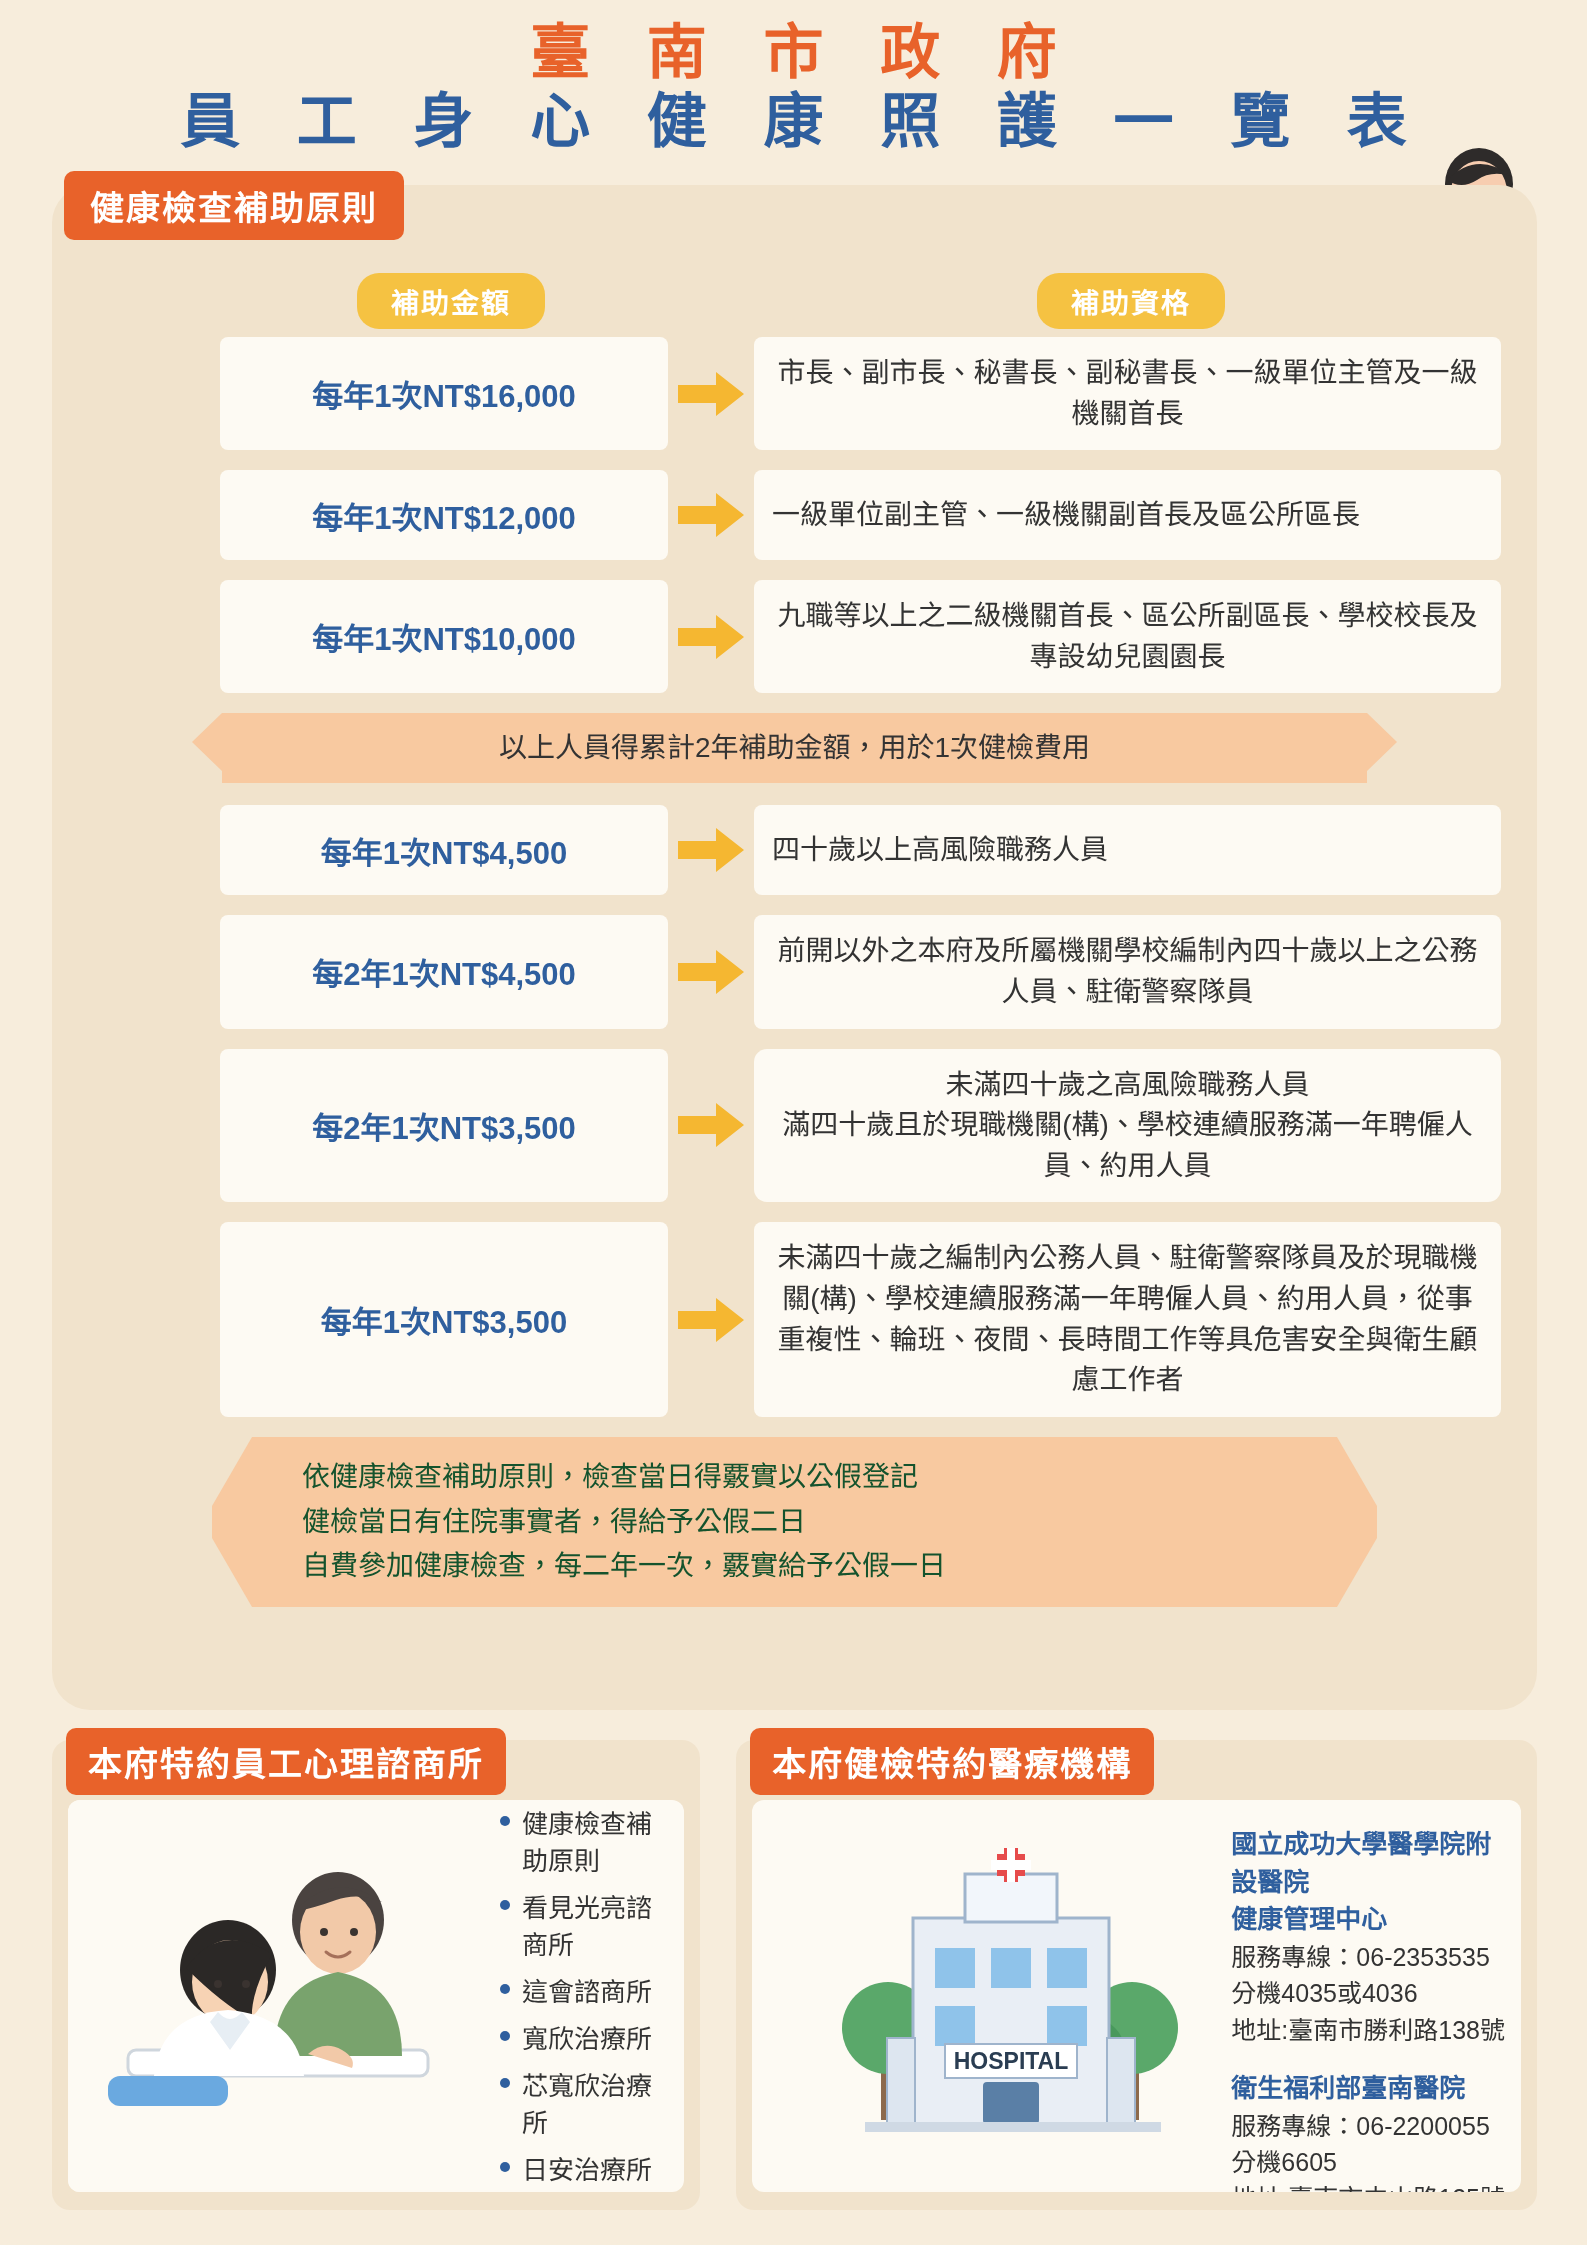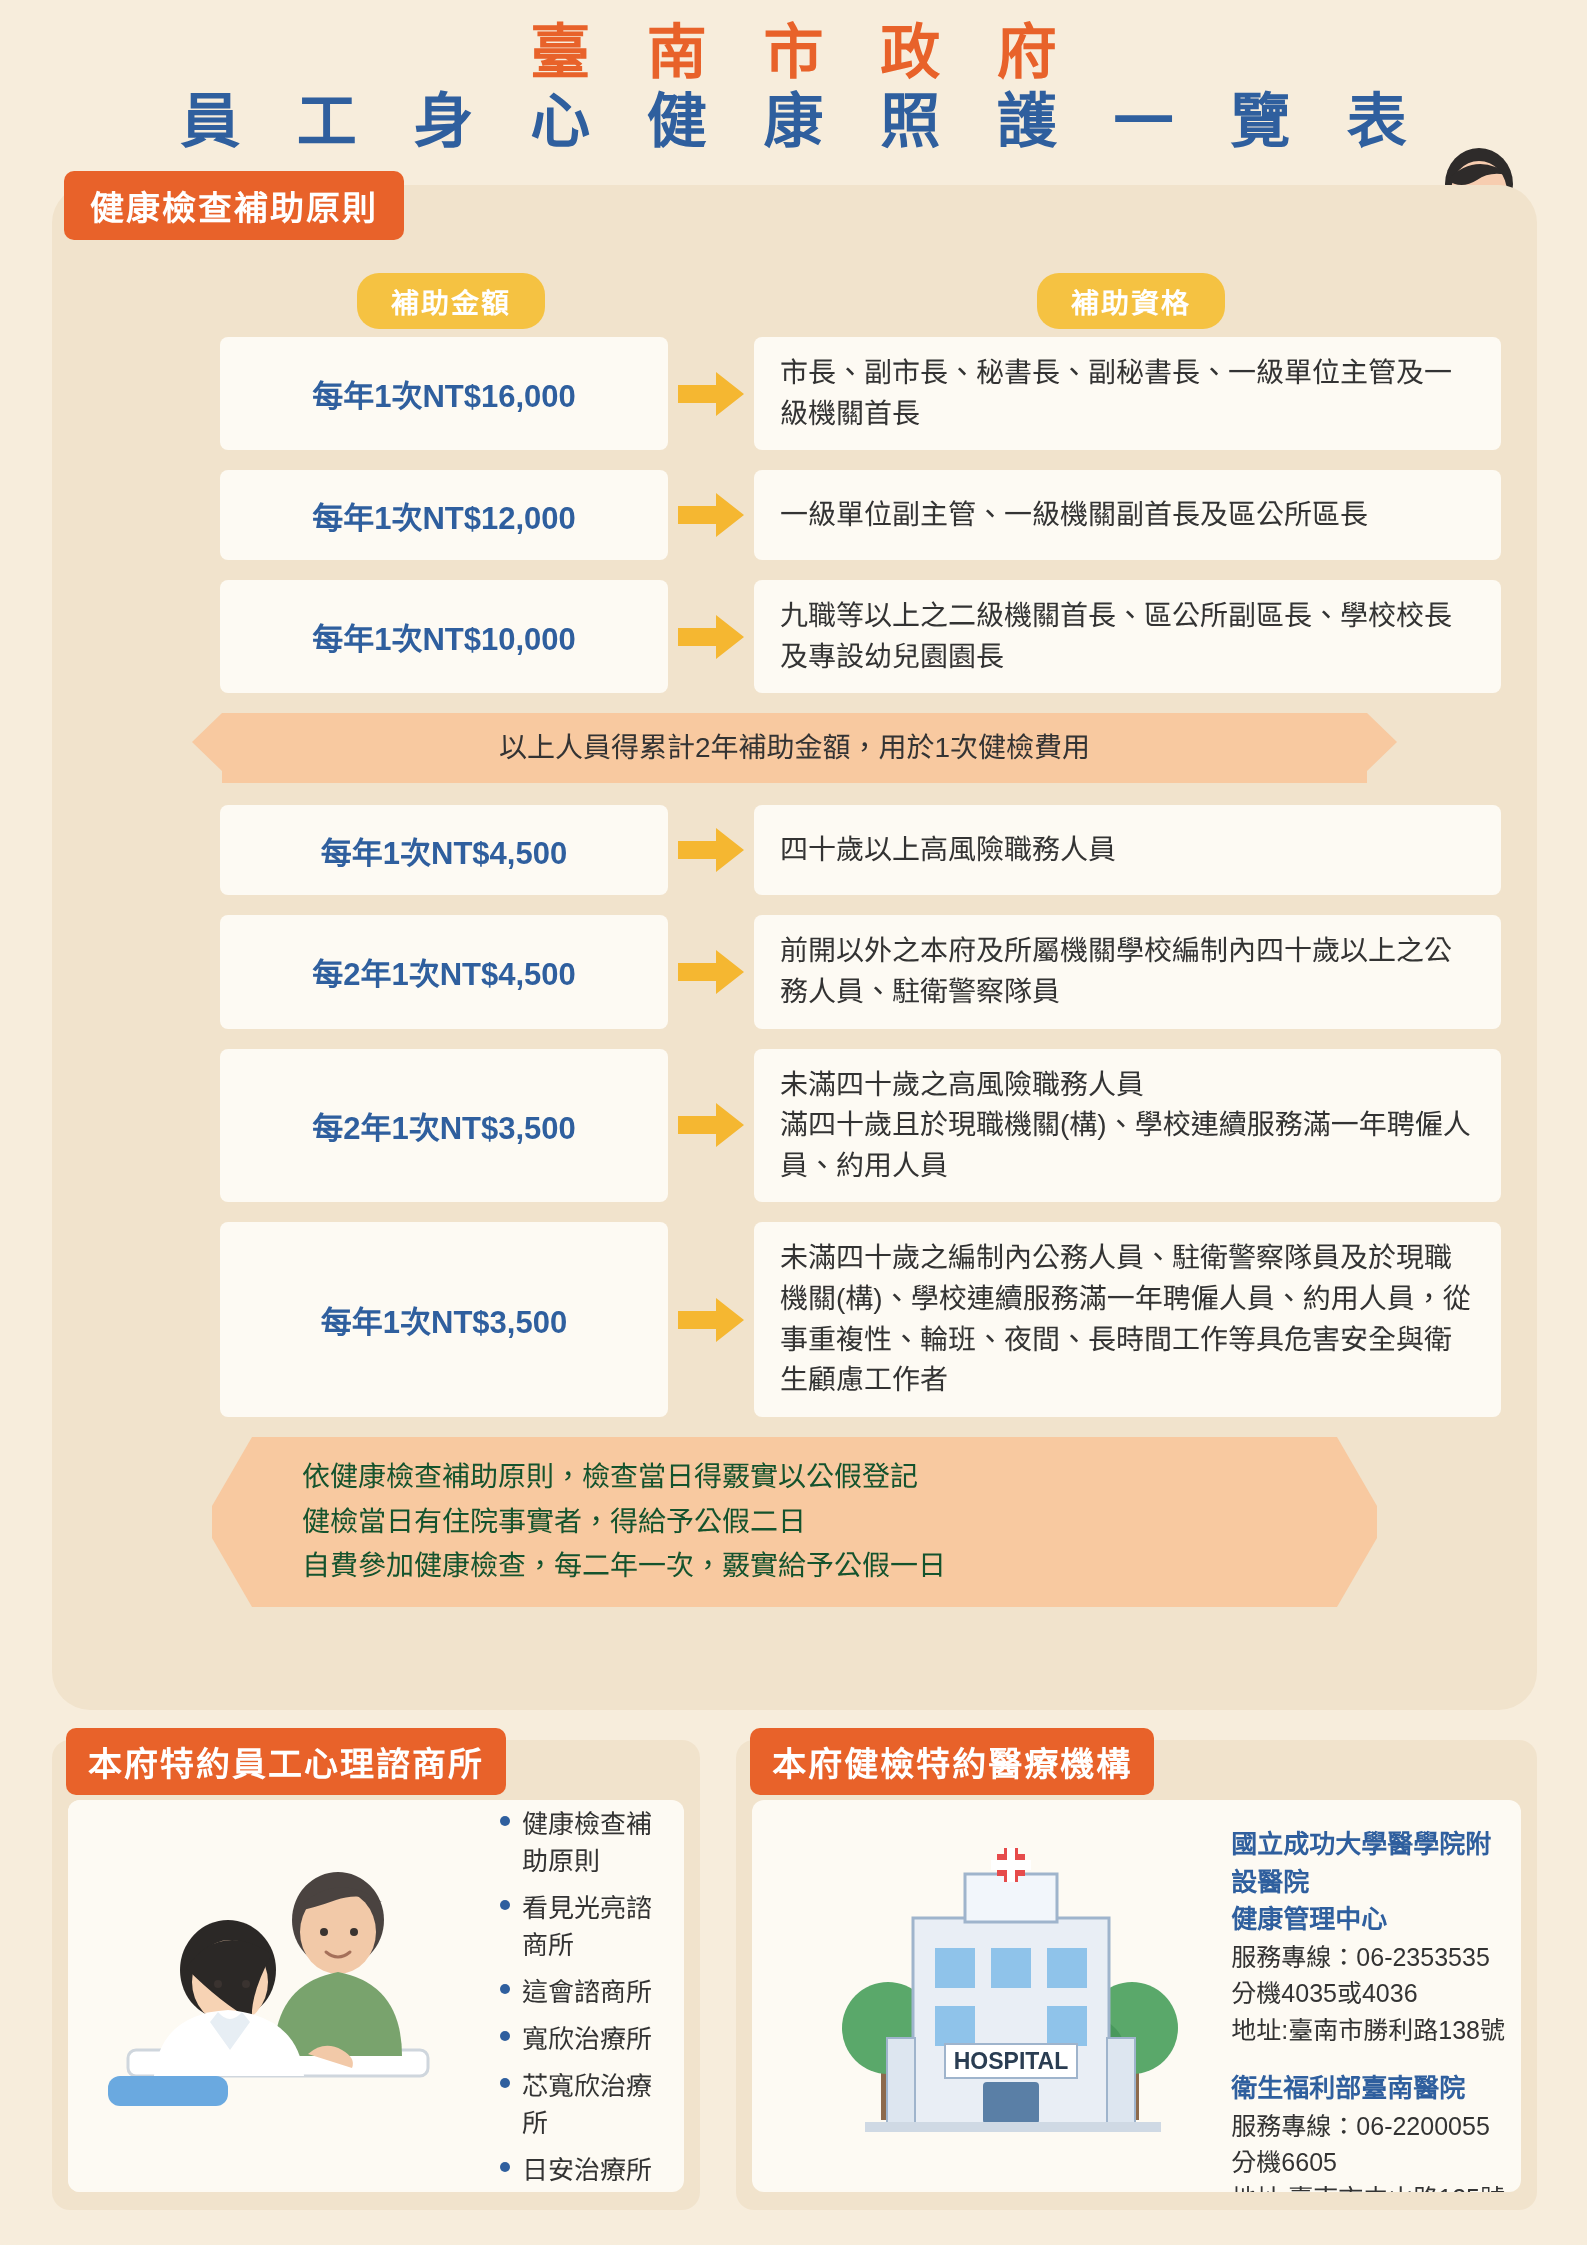--- a/index.html
+++ b/index.html
@@ -114,24 +114,25 @@
     align-items: center;
     justify-content: center;
   }
   .arrow svg { display: block; }
   .qual-box {
     flex: 1;
     background: #fdfaf3;
     border-radius: 8px;
     display: flex;
     align-items: center;
-    padding: 16px 26px;
+    padding: 16px 18px;
     font-size: 28px;
     color: #333;
     line-height: 1.45;
+    text-align: center;
   }
   
   .banner {
     position: relative;
     margin: 12px 170px 22px 170px;
     background: #f8c9a0;
     color: #333;
     font-size: 28px;
     text-align: center;
     padding: 14px 40px;
@@ -340,21 +341,21 @@
         <div class="qual-box">前開以外之本府及所屬機關學校編制內四十歲以上之公務人員、駐衛警察隊員</div>
       </div>
 
       <div class="row">
         <div class="amount-box">每2年1次NT$3,500</div>
         <div class="arrow">
           <svg width="66" height="44" viewBox="0 0 66 44">
               <path d="M0 13 h38 v-13 l28 22 -28 22 v-13 h-38z" fill="#f5b731"></path>
             </svg>
         </div>
-        <div class="qual-box" style="white-space: pre-line;">未滿四十歲之高風險職務人員
+        <div class="qual-box" style="white-space: pre-line; border-radius: 13px;">未滿四十歲之高風險職務人員
 滿四十歲且於現職機關(構)、學校連續服務滿一年聘僱人員、約用人員</div>
       </div>
 
       <div class="row">
         <div class="amount-box">每年1次NT$3,500</div>
         <div class="arrow">
           <svg width="66" height="44" viewBox="0 0 66 44">
               <path d="M0 13 h38 v-13 l28 22 -28 22 v-13 h-38z" fill="#f5b731"></path>
             </svg>
         </div>

